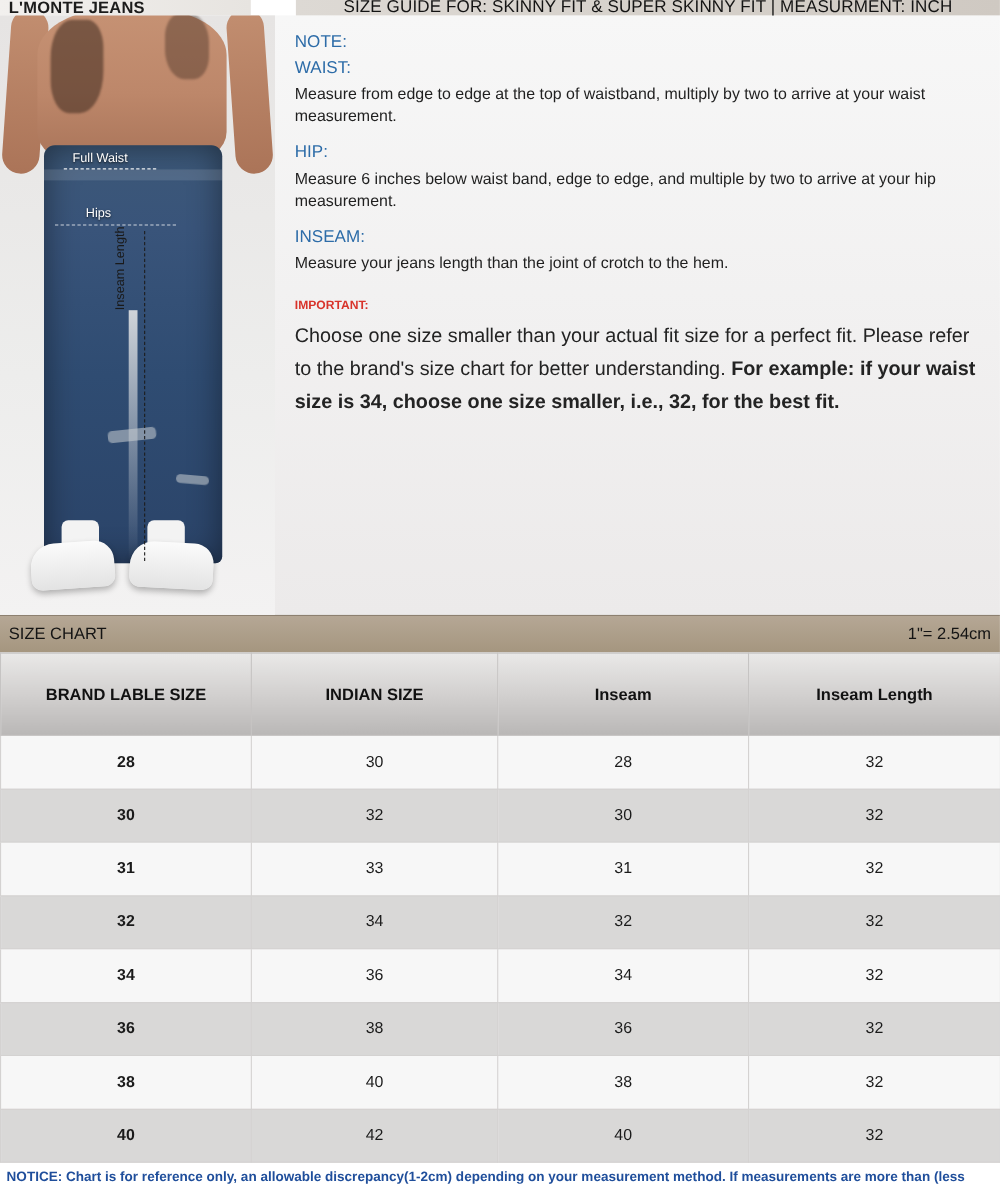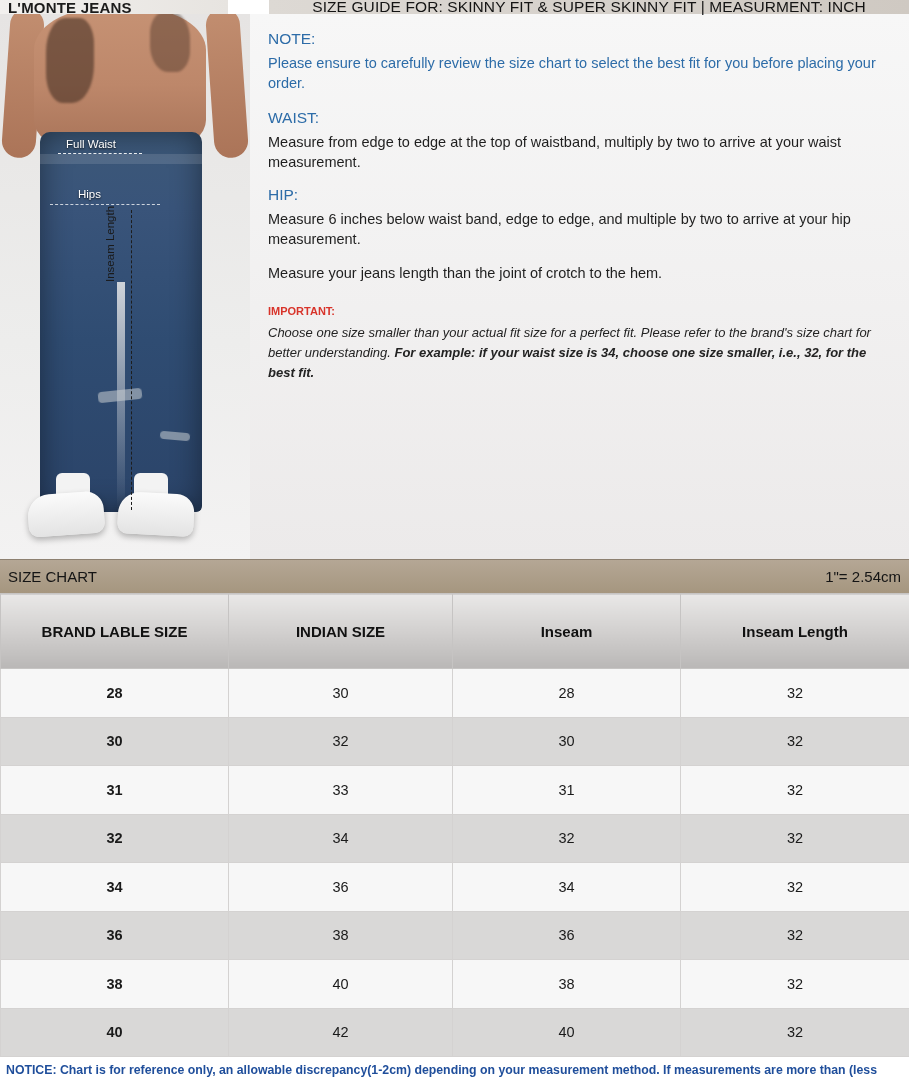--- a/index.html
+++ b/index.html
@@ -208,24 +208,23 @@
     margin-bottom: 14px;
   }
   .imp-head {
     color: #d8332a;
     font-size: 11px;
     font-weight: bold;
     margin: 22px 0 6px 0;
   }
   .imp-body {
     color: #232323;
-    font-size: 13px;
-    line-height: 20px;
+    font-size: 18px;
+    line-height: 30px;
     margin: 0;
-    font-style: italic;
   }
   .imp-body b { font-weight: bold; }
 
   
   .chart-bar {
     display: flex;
     align-items: center;
     justify-content: space-between;
     height: 34px;
     background: linear-gradient(to bottom, #b5a795, #a5967f);
@@ -301,28 +300,28 @@
       <div class="dash-hips"></div>
       <div class="dash-line"></div>
 
       <div class="anno anno-waist">Full Waist</div>
       <div class="anno anno-hips">Hips</div>
       <div class="anno anno-inseam">Inseam Length</div>
     </div>
 
     <div class="notes">
       <p class="note-head">NOTE:</p>
-      <p class="note-body">Please ensure to carefully review the size chart to select the best fit for you before placing your order.</p>
 
       <p class="note-head">WAIST:</p>
       <p class="note-body dark">Measure from edge to edge at the top of waistband, multiply by two to arrive at your waist measurement.</p>
 
       <p class="note-head">HIP:</p>
       <p class="note-body dark">Measure 6 inches below waist band, edge to edge, and multiple by two to arrive at your hip measurement.</p>
 
+      <p class="note-head">INSEAM:</p>
       <p class="note-body dark">Measure your jeans length than the joint of crotch to the hem.</p>
 
       <p class="imp-head">IMPORTANT:</p>
       <p class="imp-body"><span>Choose one size smaller than your actual fit size for a perfect fit. Please refer to the brand's size chart for better understanding. </span><b>For example: if your waist size is 34, choose one size smaller, i.e., 32, for the best fit.</b></p>
     </div>
   </div>
 
   <div class="chart-bar">
     <span>SIZE CHART</span>
     <span>1"= 2.54cm</span>

